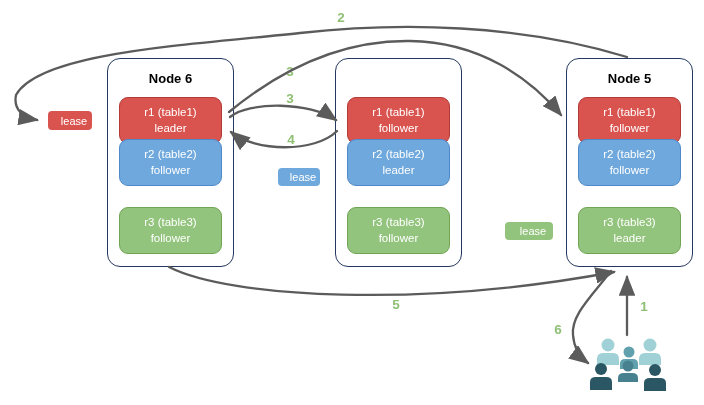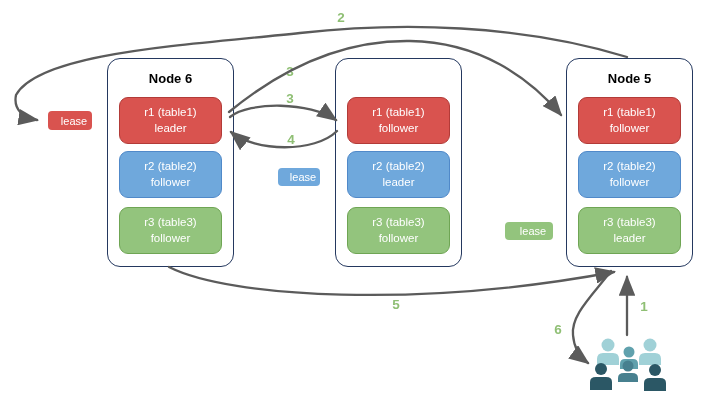--- a/index.html
+++ b/index.html
@@ -16,21 +16,21 @@
   #node3{left:566px}
   .node-title{
     text-align:center;margin-top:12px;font-weight:bold;font-size:13px;color:#000;
   }
   .replica{
     position:absolute;left:11px;right:11px;height:47px;border-radius:9px;
     display:flex;flex-direction:column;align-items:center;justify-content:center;
     color:#ffffff;font-size:11.5px;line-height:1.32;box-sizing:border-box;
     text-align:center;border:1.5px solid transparent;
   }
-  .pos-r1{top:38px}.pos-r2{top:92px}.pos-r3{top:148px}
+  .pos-r1{top:38px}.pos-r2{top:80px}.pos-r3{top:148px}
   .red{background:#d9534f;border-color:#b23b38}
   .blue{background:#6fa8dc;border-color:#5089c9}
   .green{background:#93c47d;border-color:#6fa554}
   .lease{
     position:absolute;border-radius:4px;color:#ffffff;font-size:11px;
     display:flex;align-items:center;justify-content:center;box-sizing:border-box;
     border:1.5px solid transparent;
     padding-left:8px;
   }
   #lease-red{left:48px;top:111px;width:44px;height:19px}

